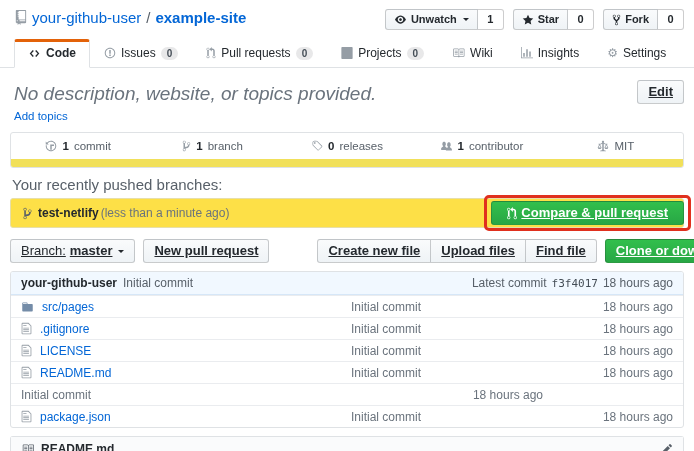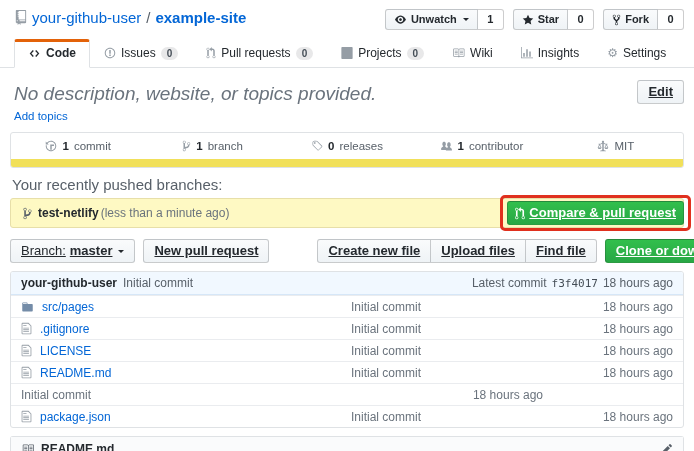--- a/index.html
+++ b/index.html
@@ -62,31 +62,31 @@
   .stats-row { display:flex; height:26px; align-items:center; }
   .stat { flex:1; display:flex; justify-content:center; align-items:center; gap:5px; color:#586069; font-size:11.5px; cursor:pointer; }
   .stat svg { fill:#959da5; }
   .stat .stat-value { font-weight:700; color:#24292e; }
   .stat .stat-value:empty { display:none; }
   .lang-bar { height:8px; }
 
   
   .pushed-label { margin-top:8px; color:#586069; font-size:15px; padding-left:2px; }
   .banner {
-    position:relative; margin-top:5px; height:30px; background:#fef9c3;
+    position:relative; margin-top:5px; height:30px; background:#fde047;
     border:1px solid #e7dfa9; border-radius:3px; display:flex; align-items:center; padding:0 12px;
   }
   .banner svg { fill:#586069; }
   .branch-link { font-weight:700; color:#24292e; margin:0 2px 0 6px; cursor:pointer; }
   .banner-age { color:#6a737d; }
   .annotation {
     position:absolute; right:-8px; top:50%; transform:translateY(-50%);
     border:3px solid #e0301e; border-radius:5px; padding:3px 4px; display:flex; align-items:center;
   }
-  .compare-btn { padding:3px 7px; }
+  .compare-btn { padding:3px 15px; }
   .compare-btn svg { fill:#fff; }
 
   
   .toolbar { margin-top:11px; display:flex; justify-content:space-between; align-items:center; }
   .toolbar-left, .toolbar-right { display:flex; gap:8px; align-items:center; }
   .branch-prefix { font-weight:400; }
   .btn-group { display:flex; }
   .btn-group .btn { border-radius:0; border-left-width:0; }
   .btn-group .btn:first-child { border-radius:3px 0 0 3px; border-left-width:1px;margin-left:48px; }
   .btn-group .btn:last-child { border-radius:0 3px 3px 0; }

